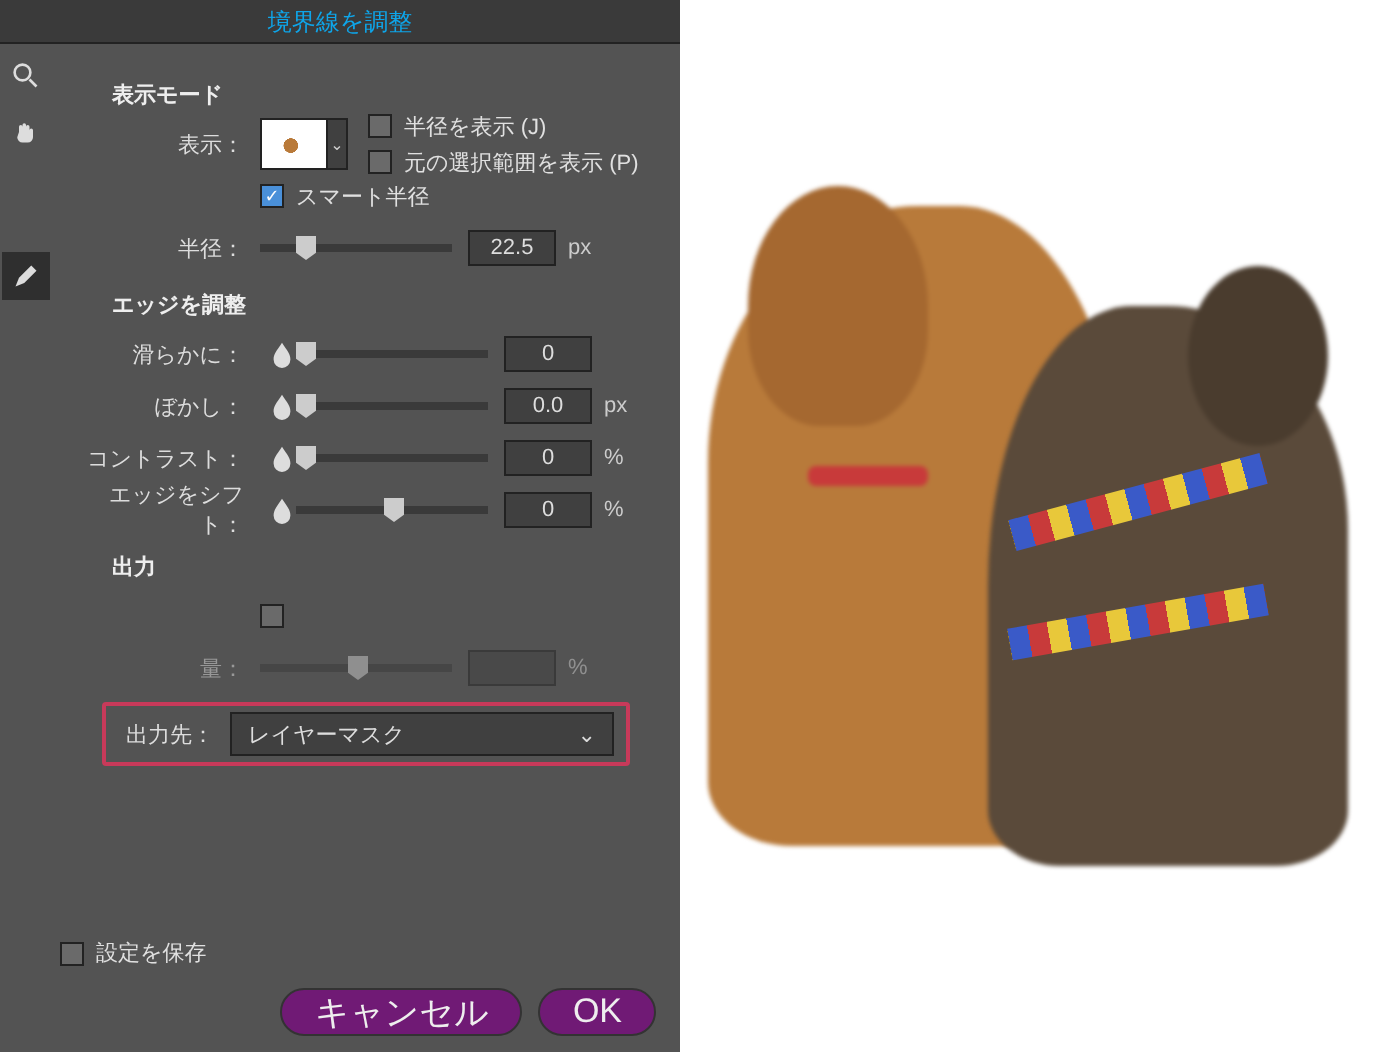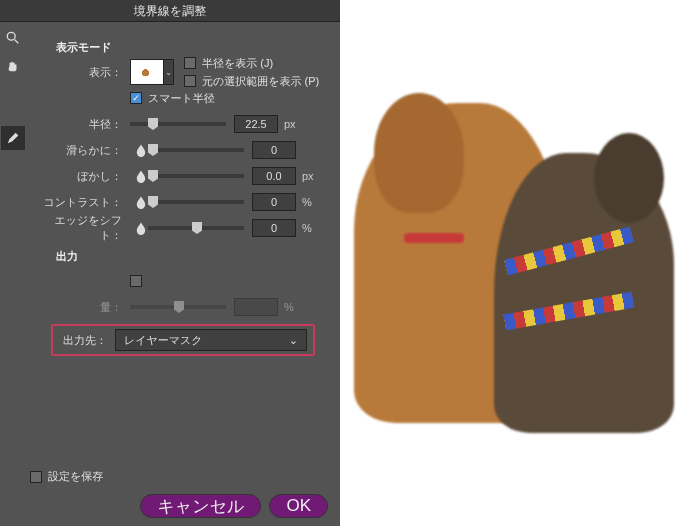--- a/index.html
+++ b/index.html
@@ -1,18 +1,18 @@
 <!DOCTYPE html>
 <html><head>
 <meta charset="utf-8">
 <style>
 * { margin: 0; padding: 0; box-sizing: border-box; font-family: "Hiragino Sans", "Meiryo", sans-serif; }
 body { display: flex; width: 688px; height: 526px; background: #fff; }
 .panel { width: 340px; height: 526px; background: #535353; color: #e0e0e0; font-size: 11px; position: relative; }
-.titlebar { background: #3a3a3a; height: 22px; line-height: 22px; text-align: center; color: #e5e5e5; font-size: 12px; border-bottom: 1px solid #222; }
+.titlebar { background: #3a3a3a; height: 22px; line-height: 22px; text-align: center; color: #0ea5e9; font-size: 12px; border-bottom: 1px solid #222; }
 .toolbar { position: absolute; left: 0; top: 22px; width: 26px; height: 504px; background: #535353; }
 .toolbar .tool { width: 24px; height: 24px; margin: 4px 1px; display: flex; align-items: center; justify-content: center; color: #ddd; }
 .toolbar .tool.active { background: #2f2f2f; }
 .content { margin-left: 26px; padding: 8px 12px 8px 12px; }
 .section-title { font-weight: bold; margin: 10px 0 6px 18px; color: #eee; }
 .row { display: flex; align-items: center; margin: 4px 0; height: 22px; }
 .label { width: 92px; text-align: right; padding-right: 8px; color: #ddd; }
 .thumb { width: 34px; height: 26px; background: #fff; border: 1px solid #222; display: inline-block; position: relative; }
 .thumb::after { content: ""; position: absolute; left: 8px; top: 8px; width: 16px; height: 12px; background: radial-gradient(circle at 40% 40%, #b97a3a 30%, transparent 31%); }
 .thumb-drop { width: 10px; height: 26px; background: #404040; border: 1px solid #222; border-left: none; display: inline-flex; align-items: center; justify-content: center; color: #ccc; font-size: 8px; }
@@ -93,20 +93,21 @@
     </div>
     <div class="row">
       <div class="label">半径：</div>
       <div class="slider-track">
           <div class="slider-handle" style="left:18px"></div>
         </div>
       <input class="num-input" value="22.5" style="">
       <span class="unit">px</span>
     </div>
 
+    <div class="section-title">エッジを調整</div>
     <div class="row">
       <div class="label">滑らかに：</div>
       <svg class="ico drop-icon" viewBox="0 0 10 10">
           <path d="M5 1 C7 4 8 5 8 7 a3 3 0 0 1 -6 0 C2 5 3 4 5 1" fill="#ddd"></path>
         </svg>
       <div class="slider-track">
           <div class="slider-handle" style="left:0"></div>
         </div>
       <input class="num-input" value="0" style="">
       <span class="unit"></span>

